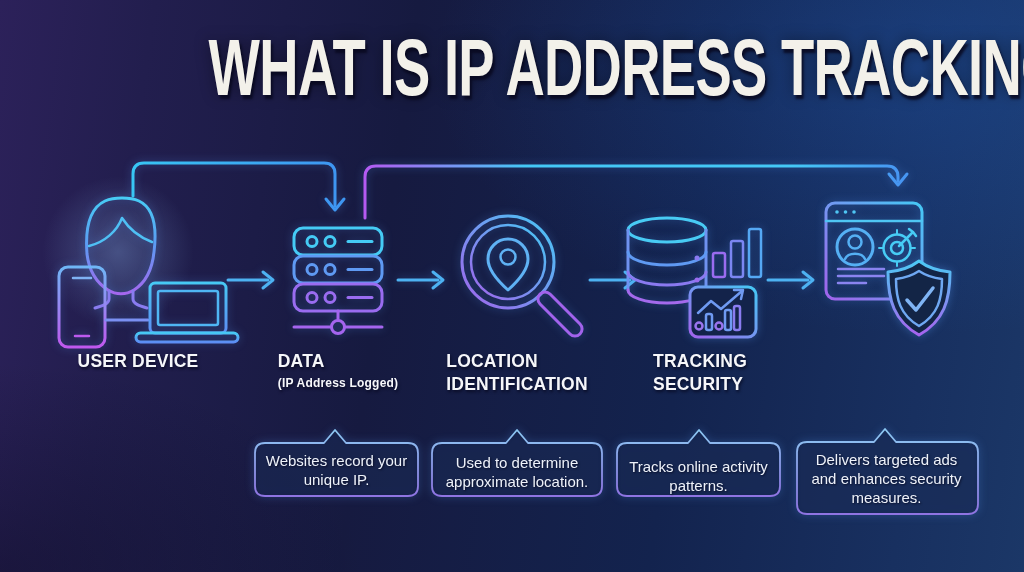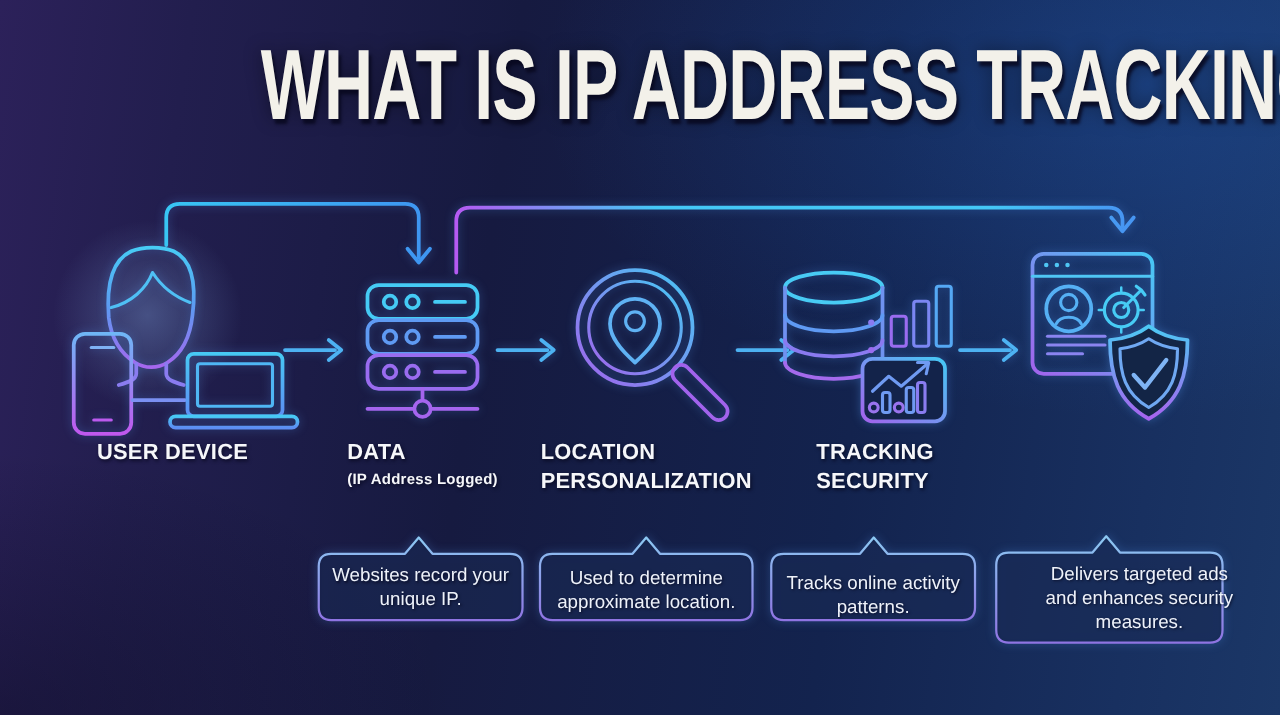--- a/index.html
+++ b/index.html
@@ -211,25 +211,25 @@
 
   <div class="stage-label" style="left:138px">
     <div>USER DEVICE</div>
   </div>
   <div class="stage-label" style="left:338px">
     <div>DATA</div>
     <div class="stage-sublabel">(IP Address Logged)</div>
   </div>
   <div class="stage-label" style="left:517px">
     <div>LOCATION</div>
-    <div>PERSONALIZATION</div>
+    <div>IDENTIFICATION</div>
   </div>
   <div class="stage-label" style="left:700px">
     <div>TRACKING</div>
     <div>SECURITY</div>
   </div>
 
   <div class="callout-text" style="left:255px;top:443px;width:163px;height:53px">Websites record your unique IP.</div>
   <div class="callout-text" style="left:432px;top:443px;width:170px;height:57px">Used to determine approximate location.</div>
   <div class="callout-text" style="left:617px;top:443px;width:163px;height:66px">Tracks online activity patterns.</div>
-  <div class="callout-text" style="left:822px;top:442px;width:179px;height:72px">Delivers targeted ads and enhances security measures.</div>
+  <div class="callout-text" style="left:797px;top:442px;width:179px;height:72px">Delivers targeted ads and enhances security measures.</div>
 
 </div>
 
 </body></html>

